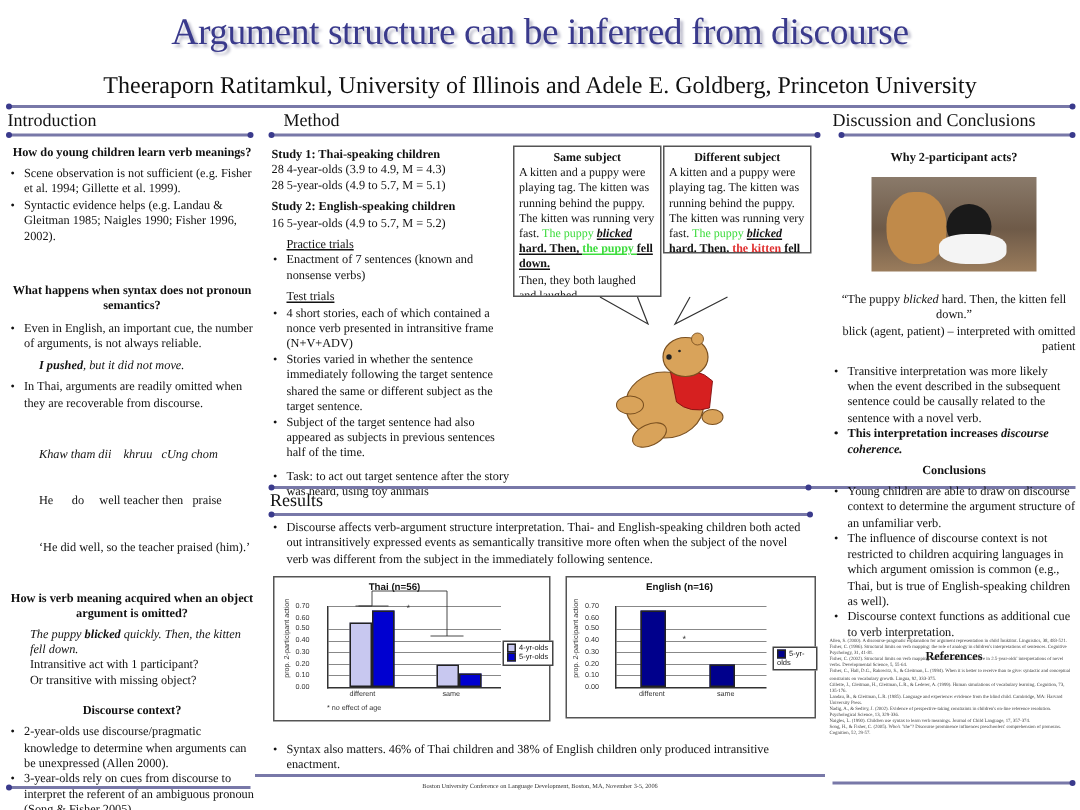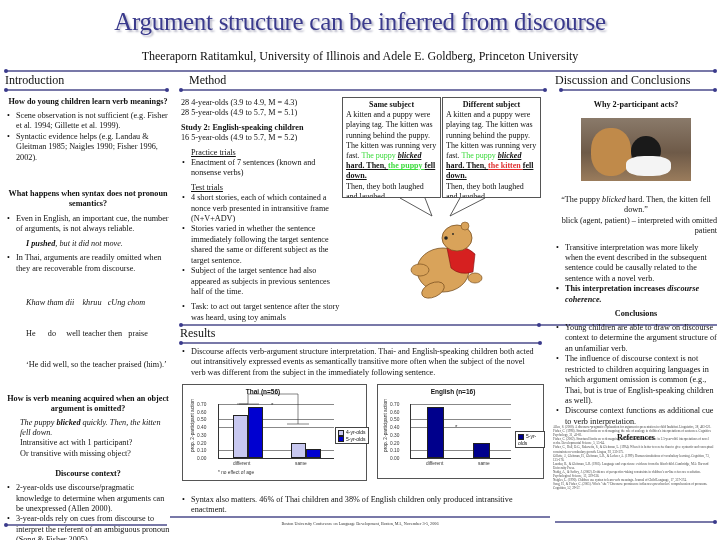--- a/index.html
+++ b/index.html
@@ -1,19 +1,19 @@
 <!DOCTYPE html>
 <html><head>
 <meta charset="utf-8">
 <style>
   html,body{margin:0;padding:0;background:#fff;}
   body{width:720px;height:540px;position:relative;overflow:hidden;font-family:"Liberation Serif",serif;color:#111;}
   .abs{position:absolute;}
   .title{left:0;top:8px;width:720px;text-align:center;font-size:25px;color:#3a3a8c;letter-spacing:-0.3px;text-shadow:2px 2px 2px #b8b8c8;}
-  .authors{left:0;top:49px;width:720px;text-align:center;font-size:12px;}
+  .authors{left:0;top:49px;width:720px;text-align:center;font-size:16px;}
   .rule{position:absolute;height:2px;background:#7878a8;}
   .dot{position:absolute;width:4px;height:4px;border-radius:50%;background:#3a3a8c;}
   .sect{position:absolute;font-size:12px;text-align:left;}
   .col{position:absolute;font-size:8.2px;line-height:10.4px;}
   .h{font-weight:bold;text-align:center;font-size:8.2px;line-height:10px;}
   ul{margin:0;padding:0 0 0 10px;}
   li{margin:0 0 0 0;padding:0;list-style:none;position:relative;}
   li:before{content:"•";position:absolute;left:-9px;top:0;}
   .u{text-decoration:underline;}
   .story{position:absolute;border:1.5px solid #555;background:#fff;font-size:8px;line-height:10.2px;padding:2px 3px;box-sizing:border-box;overflow:hidden;}
@@ -82,20 +82,21 @@
   <ul style="margin-top:4px;">
     <li>2-year-olds use discourse/pragmatic knowledge to determine when arguments can be unexpressed (Allen 2000).</li>
     <li>3-year-olds rely on cues from discourse to interpret the referent of an ambiguous pronoun (Song &amp; Fisher 2005).</li>
 
   </ul>
 </div>
 <div class="rule" style="left:5px;top:524px;width:162px;"></div>
 <div class="dot" style="left:4px;top:523px;"></div>
 
 <div class="col" style="left:181px;top:98px;width:160px;">
+  <div style="font-weight:bold;">Study 1: Thai-speaking children</div>
   <div>28 4-year-olds (3.9 to 4.9, M = 4.3)</div>
   <div>28 5-year-olds (4.9 to 5.7, M = 5.1)</div>
   <div style="font-weight:bold;margin-top:4px;">Study 2: English-speaking children</div>
   <div>16 5-year-olds (4.9 to 5.7, M = 5.2)</div>
   <div class="u" style="margin:4px 0 0 10px;">Practice trials</div>
   <ul>
       <li>Enactment of 7 sentences (known and nonsense verbs)</li>
     </ul>
   <div class="u" style="margin:4px 0 0 10px;">Test trials</div>
   <ul>
@@ -105,21 +106,21 @@
   </ul>
   <ul style="margin-top:5px;">
       <li>Task: to act out target sentence after the story was heard, using toy animals</li>
     </ul>
 </div>
 
 <div class="story" style="left:342px;top:97px;width:99px;height:101px;">
   <div class="hd">Same subject</div>
   <div><span>A kitten and a puppy were playing tag. The kitten was running behind the puppy. The kitten was running very fast. </span><span class="green">The puppy </span><b class="u" style="font-style:italic;">blicked</b><b class="u"> hard. Then, </b><b class="u green">the puppy </b><b class="u">fell down.</b><br><span>Then, they both laughed and laughed.</span></div>
 </div>
-<div class="story" style="left:442px;top:97px;width:99px;height:101px;">
+<div class="story" style="left:442px;top:97px;width:99px;height:72px;">
   <div class="hd">Different subject</div>
   <div><span>A kitten and a puppy were playing tag. The kitten was running behind the puppy. The kitten was running very fast. </span><span class="green">The puppy </span><b class="u" style="font-style:italic;">blicked</b><b class="u"> hard. Then, </b><b class="u red">the kitten </b><b class="u">fell down.</b><br><span>Then, they both laughed and laughed.</span></div>
 </div>
 
 <svg class="abs" style="left:335px;top:190px;" width="210" height="130" viewBox="0 0 210 130">
   <polyline points="65,8 97,26 90,8" fill="#fff" stroke="#333" stroke-width="0.8"></polyline>
   <polyline points="125,8 115,26 150,8" fill="#fff" stroke="#333" stroke-width="0.8"></polyline>
 
   <ellipse cx="108" cy="80" rx="26" ry="22" fill="#d9a35a" stroke="#7a5020" stroke-width="0.8"></ellipse>
 

